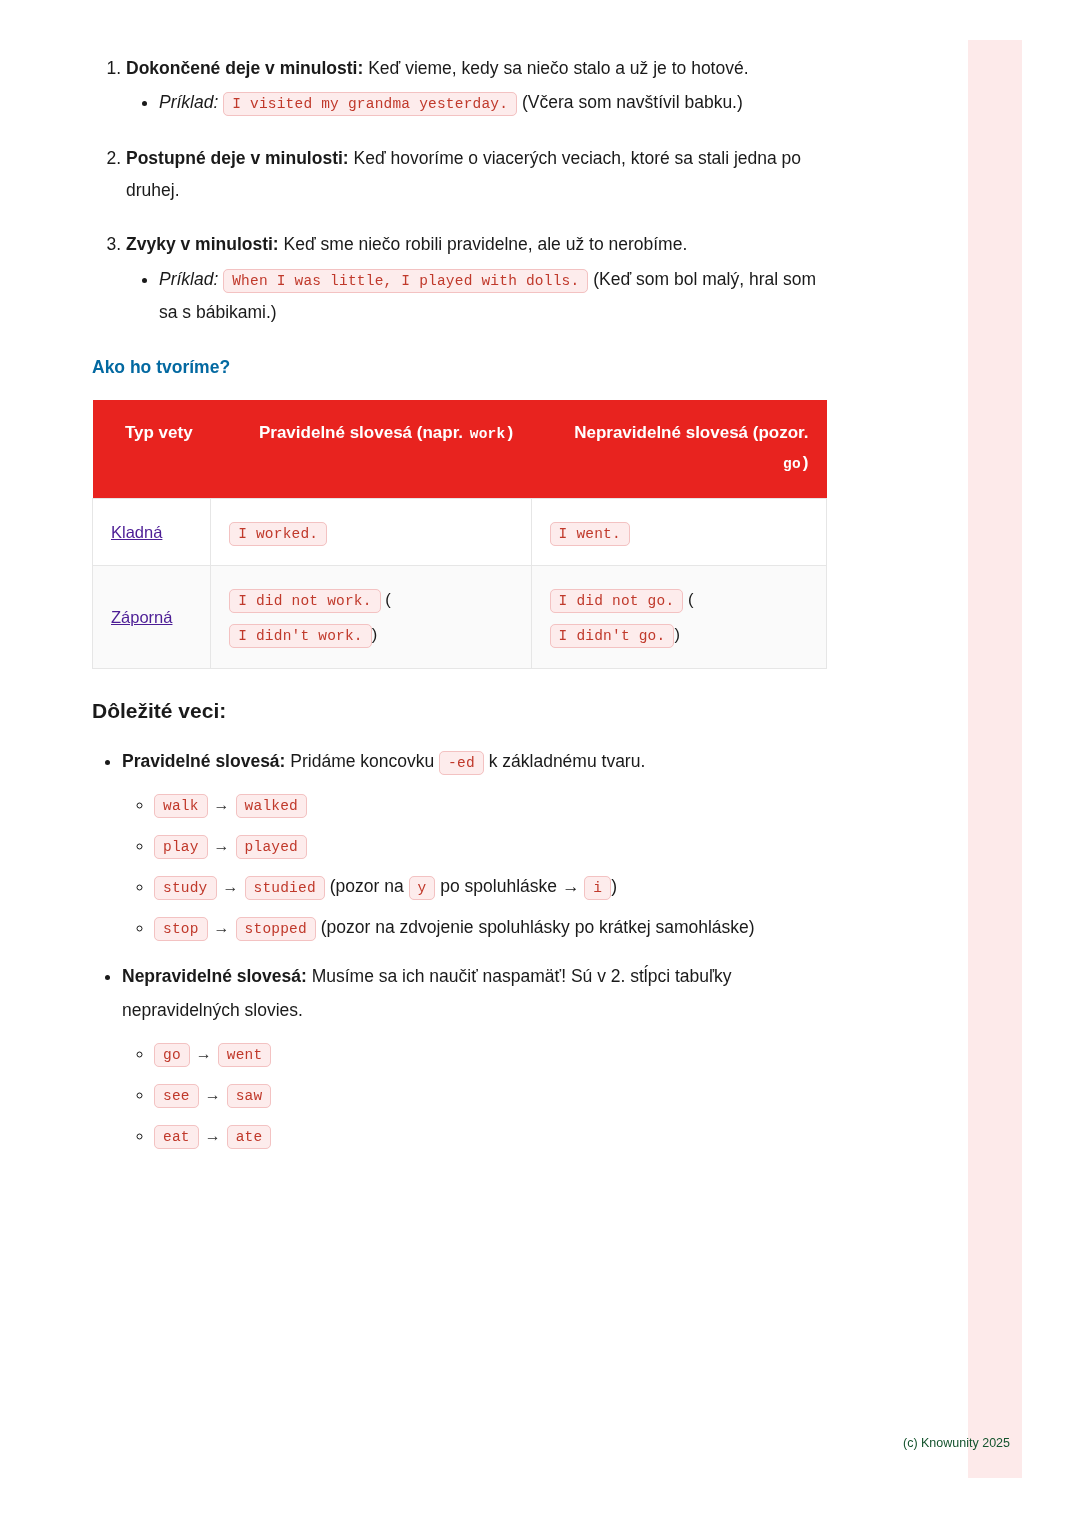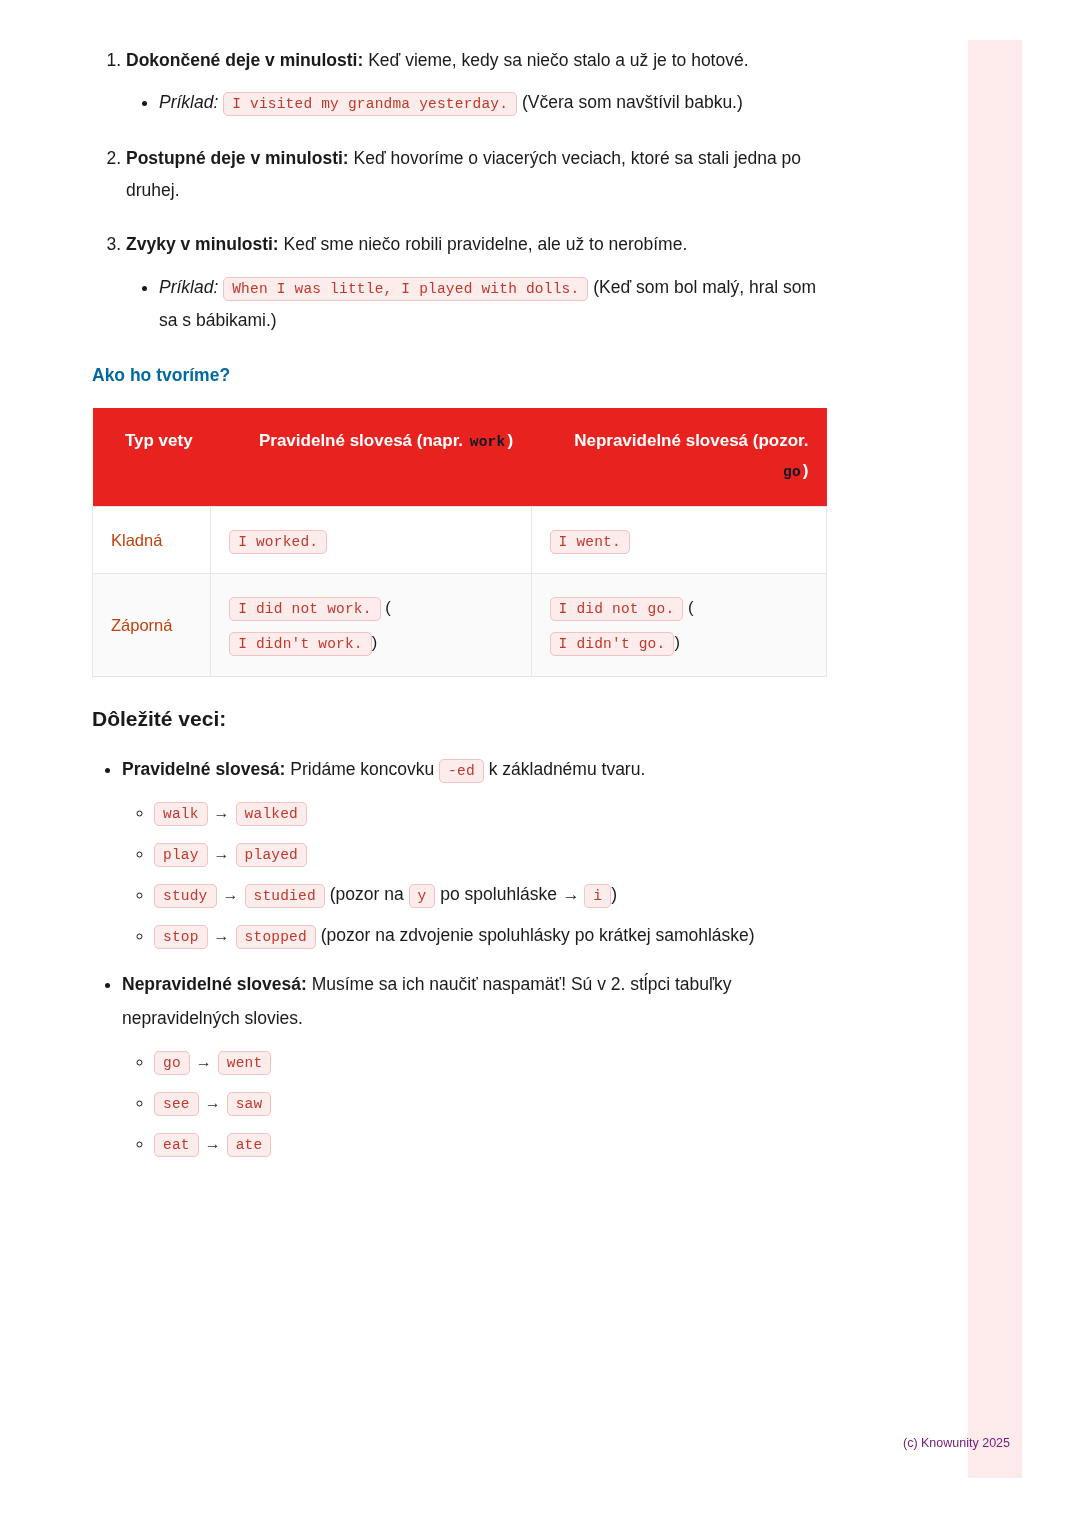--- a/index.html
+++ b/index.html
@@ -35,62 +35,62 @@
     position: absolute;
     top: 40px;
     right: 50px;
     width: 8px;
     height: 1438px;
     background: #ffffff;
   }
   .content {
     position: absolute;
     left: 92px;
-    top: 44px;
+    top: 52px;
     width: 740px;
   }
   
   ol.main-list {
     margin: 0;
     padding-left: 34px;
     list-style-type: decimal;
   }
   ol.main-list > li {
     font-size: 17.5px;
     line-height: 1.85;
     margin-bottom: 22px;
     color: #1a1a1a;
   }
   ol.main-list > li::marker {
     color: #1a1a1a;
   }
   b, strong { font-weight: bold; }
   ul.sub-list {
-    margin: 10px 0 0 0;
+    margin: 2px 0 0 0;
     padding-left: 33px;
     list-style-type: disc;
   }
   ul.sub-list > li {
     font-size: 17.5px;
     line-height: 1.9;
   }
   .it { font-style: italic; }
   code.chip {
     font-family: "Liberation Mono", monospace;
     font-size: 14.5px;
     background: #fdecec;
     border: 1px solid #f3c2c2;
     border-radius: 5px;
     padding: 3px 8px;
     color: #c0392b;
     white-space: nowrap;
     letter-spacing: 0.2px;
   }
   code.chip.pale {
-    color: #0f172a;
+    color: #ffffff;
     background: transparent;
     border: none;
     padding: 0 2px;
   }
   h3.section {
     font-size: 17.5px;
     font-weight: bold;
     margin: 28px 0 22px 0;
     color: #0369a1;
   }
@@ -117,21 +117,21 @@
   table.verbs th.c3 { width: 295px; }
   table.verbs td {
     border: 1px solid #e6e6e6;
     padding: 16px 18px;
     font-size: 16.5px;
     vertical-align: middle;
     line-height: 2.1;
     background: #ffffff;
   }
   table.verbs tr.alt td { background: #fafafa; }
-  .cell-plain { color: #c2410c; font-size: 16.5px; }
+  .cell-plain { color: #4c1d95; font-size: 16.5px; text-decoration: underline; }
   h3.important {
     font-size: 21px;
     font-weight: bold;
     margin: 30px 0 22px 0;
   }
   ul.bullets {
     margin: 0;
     padding-left: 30px;
     list-style-type: disc;
   }
@@ -148,21 +148,21 @@
   ul.circles > li {
     font-size: 17.5px;
     line-height: 2.35;
   }
   .arrow { padding: 0 6px; color: #333; font-size: 16px; }
   .watermark {
     position: absolute;
     right: 70px;
     bottom: 78px;
     font-size: 12.5px;
-    color: #701a75;
+    color: #14532d;
     font-family: "Liberation Sans", sans-serif;
   }
 </style>
 </head>
 <body>
 
 <div class="page">
 
   <div class="right-band"></div>
   <div class="right-band-inner"></div>

